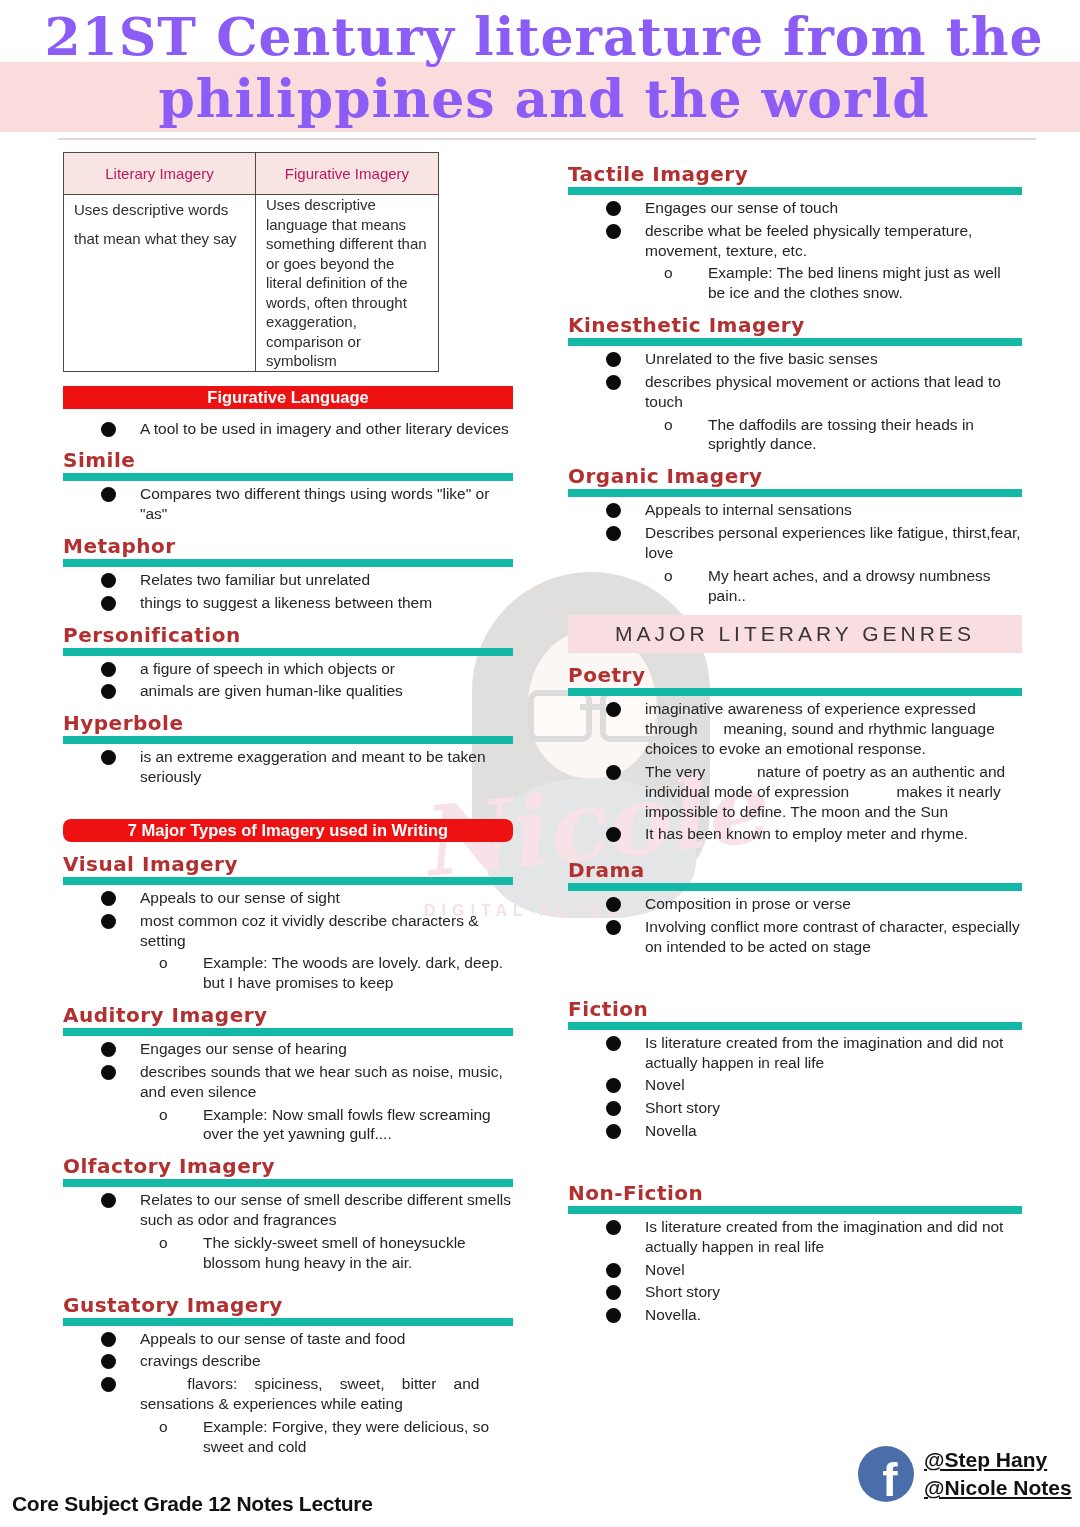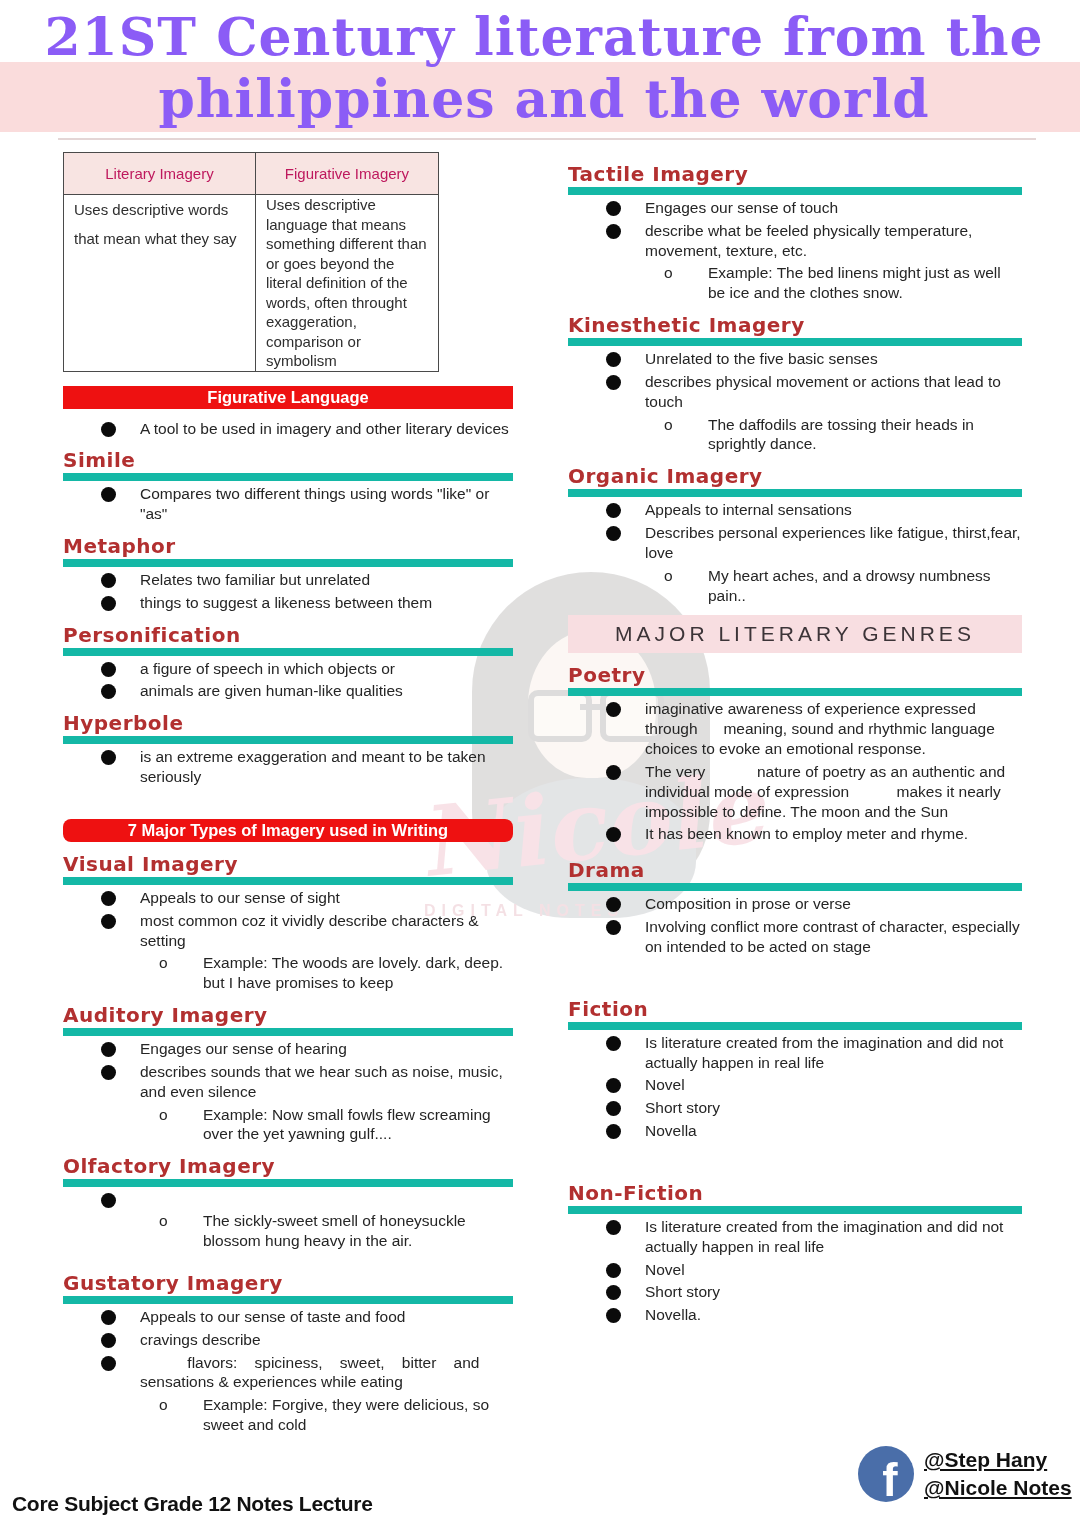--- a/index.html
+++ b/index.html
@@ -181,20 +181,21 @@
           </div>
           <div class="bullet-row sub">
             <span class="marker-o">o</span>
             <span class="bullet-text">Example: Now small fowls flew screaming over the yet yawning gulf....</span>
           </div>
         </div>
         <div class="section">
           <div class="sec-head"><span>Olfactory Imagery</span></div>
           <div class="bullet-row">
             <span class="marker-dot"></span>
+            <span class="bullet-text">Relates to our sense of smell describe different smells such as odor and fragrances</span>
           </div>
           <div class="bullet-row sub">
             <span class="marker-o">o</span>
             <span class="bullet-text">The sickly-sweet smell of honeysuckle blossom hung heavy in the air.</span>
           </div>
         </div>
         <div class="section" style="margin-top: 20px;">
           <div class="sec-head"><span>Gustatory Imagery</span></div>
           <div class="bullet-row">
             <span class="marker-dot"></span>

